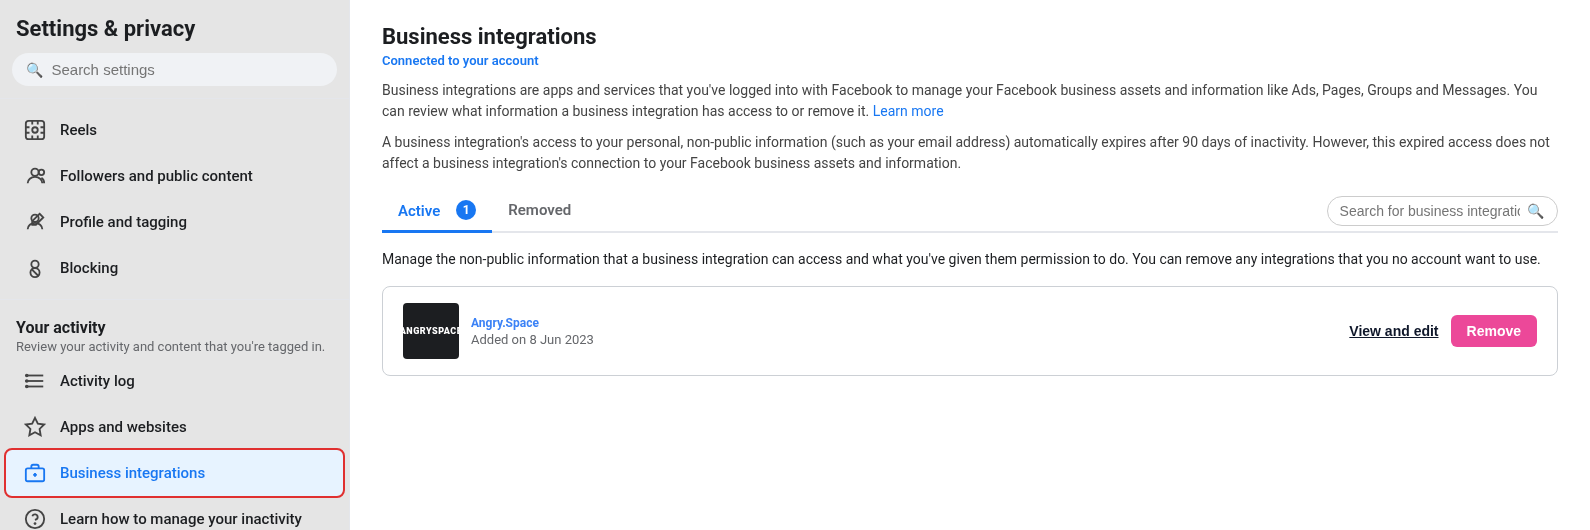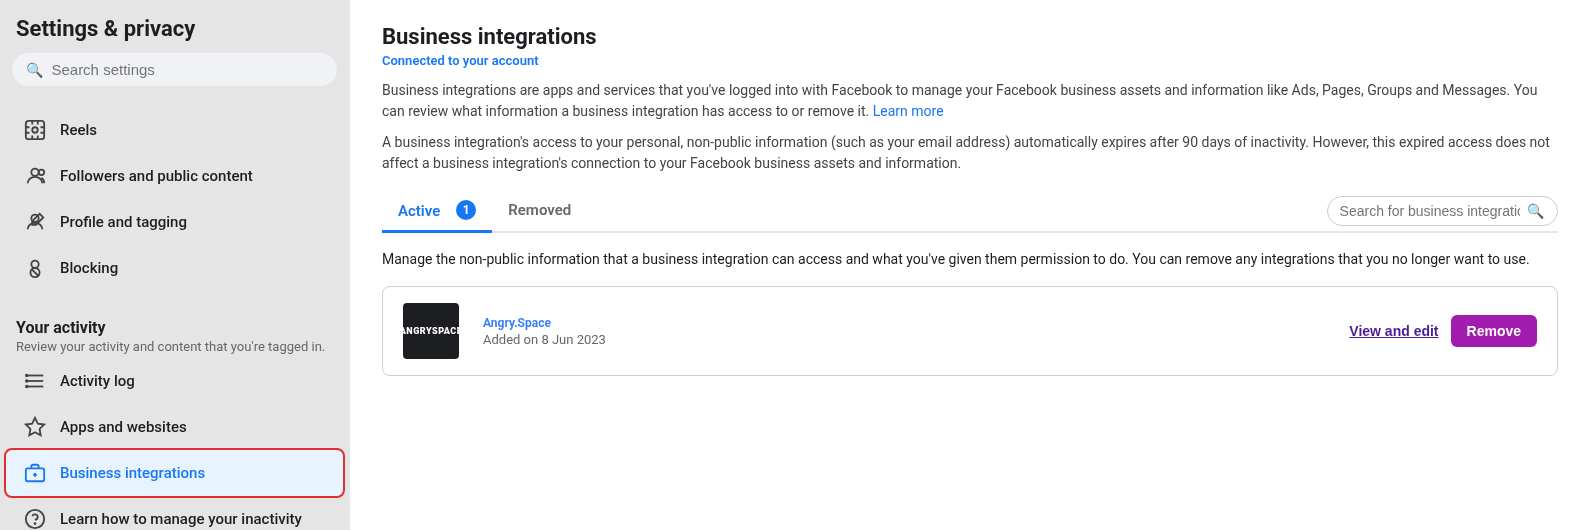--- a/index.html
+++ b/index.html
@@ -139,21 +139,21 @@
     }
 
     .manage-text { font-size: 14px; color: #1c1e21; margin-bottom: 16px; line-height: 1.5; }
 
     .integration-card {
       border: 1px solid #ccd0d5;
       border-radius: 8px;
       padding: 16px 20px;
       display: flex;
       align-items: center;
-      gap: 24px;
+      gap: 12px;
       background: #fff;
     }
     .integration-logo {
       width: 56px;
       height: 56px;
       background: #1c1e21;
       color: #fff;
       display: flex;
       align-items: center;
       justify-content: center;
@@ -164,30 +164,30 @@
       line-height: 1.2;
       text-align: center;
       letter-spacing: 0.5px;
       flex-shrink: 0;
     }
     .integration-info { flex: 1; }
     .integration-name { font-size: 12px; font-weight: 700; color: #3b82f6; }
     .integration-date { font-size: 13px; color: #65676b; margin-top: 2px; }
     .integration-actions { display: flex; align-items: center; gap: 12px; flex-shrink: 0; }
     .view-edit-btn {
-      color: #4c1d95;
+      color: #0f172a;
       font-size: 14px;
       font-weight: 600;
       cursor: pointer;
       text-decoration: underline;
       background: none;
       border: none;
     }
     .remove-btn {
-      background: #a21caf;
+      background: #ec4899;
       color: #fff;
       border: none;
       border-radius: 6px;
       padding: 8px 16px;
       font-size: 14px;
       font-weight: 600;
       cursor: pointer;
       text-align: center;
     }
   </style>
@@ -320,21 +320,21 @@
     </div>
     <div class="tab">
       <span>Removed</span>
     </div>
     <div class="tabs-search">
       <input type="text" placeholder="Search for business integrations" style="">
       <span>🔍</span>
     </div>
   </div>
 
-  <p class="manage-text">Manage the non-public information that a business integration can access and what you've given them permission to do. You can remove any integrations that you no longer want to use.</p>
+  <p class="manage-text">Manage the non-public information that a business integration can access and what you've given them permission to do. You can remove any integrations that you no account want to use.</p>
 
   <div class="integration-card">
     <div class="integration-logo">
       <span>ANGRY</span>
         <br>
       <span>SPACE</span>
     </div>
     <div class="integration-info">
       <div class="integration-name">Angry.Space</div>
       <div class="integration-date">Added on 8 Jun 2023</div>

